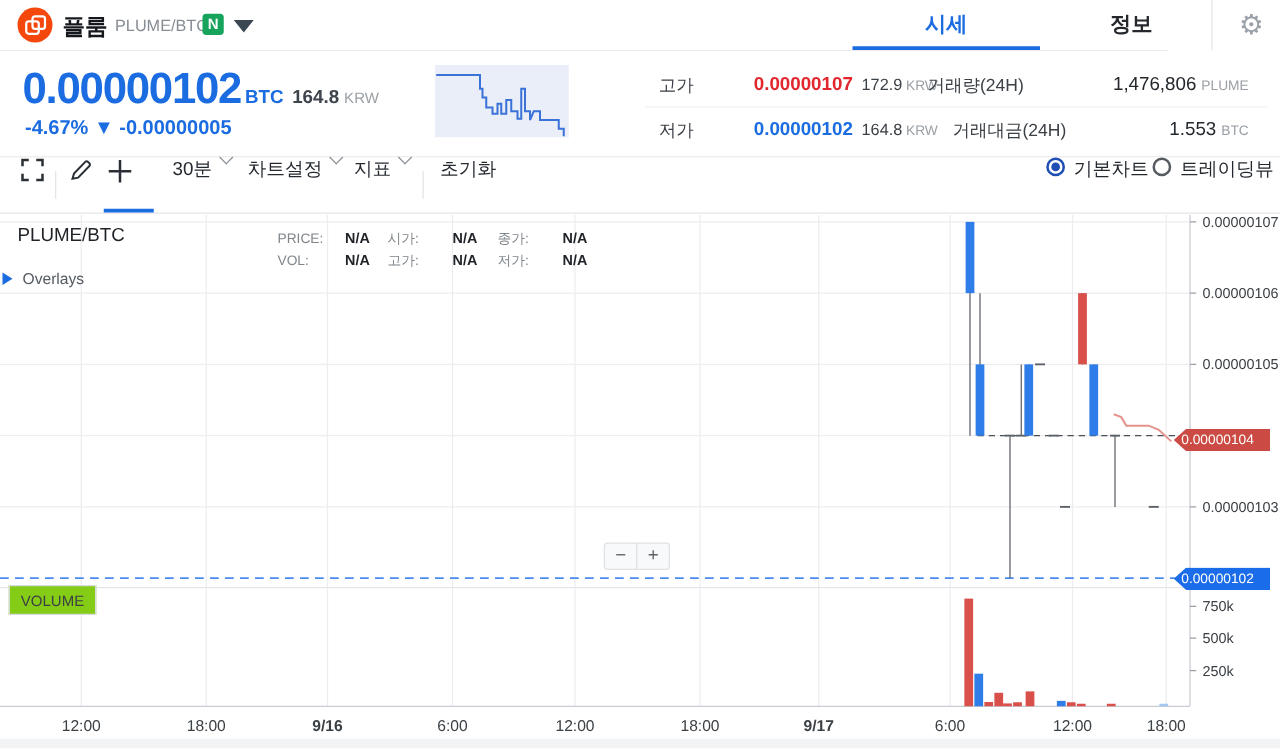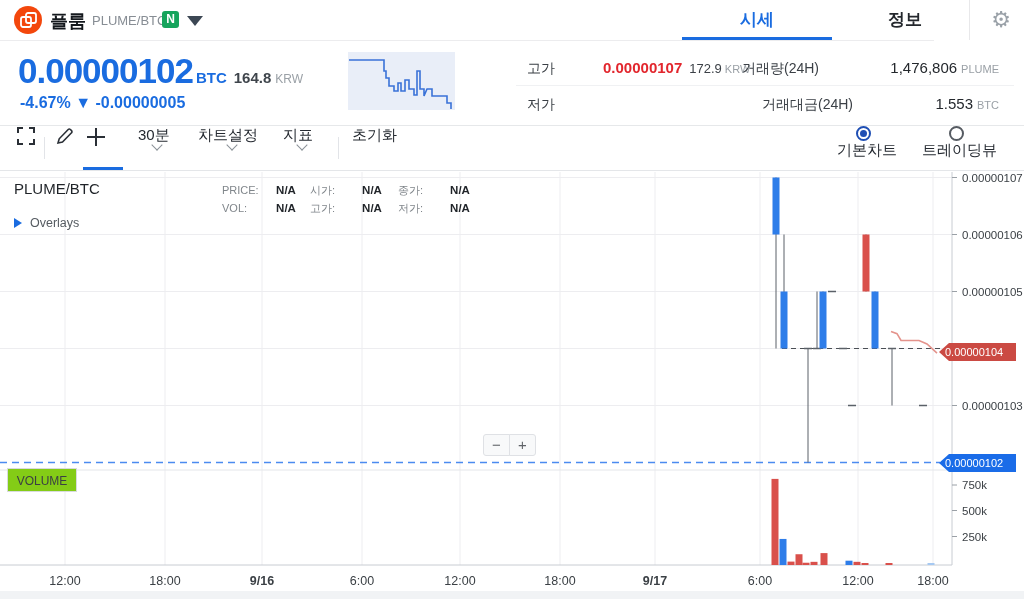--- a/index.html
+++ b/index.html
@@ -35,36 +35,36 @@
   .stat-val{position:absolute;font-size:15px;font-weight:bold;}
   .stat-sub{font-size:13px;color:#3b4046;font-weight:normal;margin-left:7px;}
   .stat-subunit{font-size:11px;color:#9aa0a6;font-weight:normal;margin-left:3px;}
   .red{color:#e2262d;} .blue{color:#1a6ce0;}
   .stat-right{position:absolute;right:25px;text-align:right;font-size:15px;color:#24282d;}
   .stat-right .unit{font-size:11px;color:#9aa0a6;margin-left:4px;}
   #stat-divider{position:absolute;left:516px;top:44px;width:498px;height:1px;background:#f0f1f3;}
 
   
   #toolbar{position:absolute;left:0;top:126px;width:1024px;height:44px;border-bottom:1px solid #e4e6e9;background:#fff;}
-  .tbtn{position:absolute;top:0;height:44px;display:flex;align-items:center;cursor:pointer;
-        font-size:15px;color:#252a31;font-weight:500;flex-direction:column;}
+  .tbtn{position:absolute;top:0;height:44px;display:flex;cursor:pointer;
+        font-size:15px;color:#252a31;font-weight:500;}
   .tb-vdiv{position:absolute;top:11px;width:1px;height:22px;background:#e2e4e8;}
   .chev{display:inline-block;width:7px;height:7px;border-right:1.6px solid #8a9097;border-bottom:1.6px solid #8a9097;
         transform:rotate(45deg);margin-left:7px;margin-top:-4px;}
   #plus-underline{position:absolute;left:83px;top:41px;width:40px;height:3px;background:#1a6ce0;}
   .radio{width:15px;height:15px;border-radius:50%;box-sizing:border-box;margin-right:7px;}
   .radio.sel{border:2px solid #1f4fb4;position:relative;}
   .radio.sel::after{content:'';position:absolute;left:2px;top:2px;right:2px;bottom:2px;border-radius:50%;background:#1f4fb4;}
   .radio.unsel{border:2px solid #565b62;}
 
   
   #chart-wrap{position:absolute;left:0;top:170px;width:1024px;height:429px;}
   #chart-svg{position:absolute;left:0;top:0;}
   #sym-label{position:absolute;left:14px;top:10px;font-size:15px;font-weight:500;color:#1f2328;}
-  #overlays{position:absolute;left:14px;top:46px;font-size:12.5px;color:#555b61;display:flex;align-items:center;cursor:pointer;}
+  #overlays{position:absolute;left:2px;top:46px;font-size:12.5px;color:#555b61;display:flex;align-items:center;cursor:pointer;}
   #overlays .tri{width:0;height:0;border-top:5px solid transparent;border-bottom:5px solid transparent;
                  border-left:8px solid #1a6ce0;margin-right:8px;}
   .info-row{position:absolute;left:222px;display:grid;
             grid-template-columns:40px 36px 36px 40px 36px 40px;column-gap:6px;
             font-size:11px;color:#80868b;align-items:baseline;}
   .info-row .lbl{text-align:left;}
   .info-row .val{font-weight:bold;color:#1f2328;font-size:11.5px;text-align:center;}
   #info-row-1{top:13px;} #info-row-2{top:31px;}
   #volume-box{position:absolute;left:7px;top:298px;width:70px;height:24px;background:#84cc16;border:1px solid #d8dbde;
               box-sizing:border-box;font-size:12px;color:#3c4043;text-align:center;line-height:24px;}
@@ -117,20 +117,23 @@
     <svg id="spark" width="148" height="58" viewBox="0 0 148 58">
         <rect x="0" y="0" width="107" height="58" fill="#e9eef8"></rect>
         <polyline points="1,8 36,8 36,19 38,19 38,26 41,26 41,34 46,34 46,39 50,39 50,31 53,31 53,39 57,39 57,28 61,28 61,37 66,37 66,43 69,43 69,19 72,19 72,37 76,37 76,44 79,37 84,37 84,44 99,44 99,51 103,51 103,57" fill="none" stroke="#3a72d8" stroke-width="1.6"></polyline>
       </svg>
 
     <span class="stat-label" style="left:527px;top:19px;">고가</span>
     <span class="stat-val red" style="left:603px;top:18px;">
       <span>0.00000107</span><span class="stat-sub">172.9</span><span class="stat-subunit">KRW</span>
     </span>
     <span class="stat-label" style="left:527px;top:55px;">저가</span>
+    <span class="stat-val blue" style="left:603px;top:54px;">
+      <span>0.00000102</span><span class="stat-sub">164.8</span><span class="stat-subunit">KRW</span>
+    </span>
     <div id="stat-divider"></div>
     <span class="stat-label" style="left:742px;top:19px;text-align:center;">거래량(24H)</span>
     <span class="stat-right" style="top:18px;">
       <span>1,476,806</span><span class="unit">PLUME</span>
     </span>
     <span class="stat-label" style="left:762px;top:55px;">거래대금(24H)</span>
     <span class="stat-right" style="top:54px;">
       <span>1.553</span><span class="unit">BTC</span>
     </span>
   </div>

